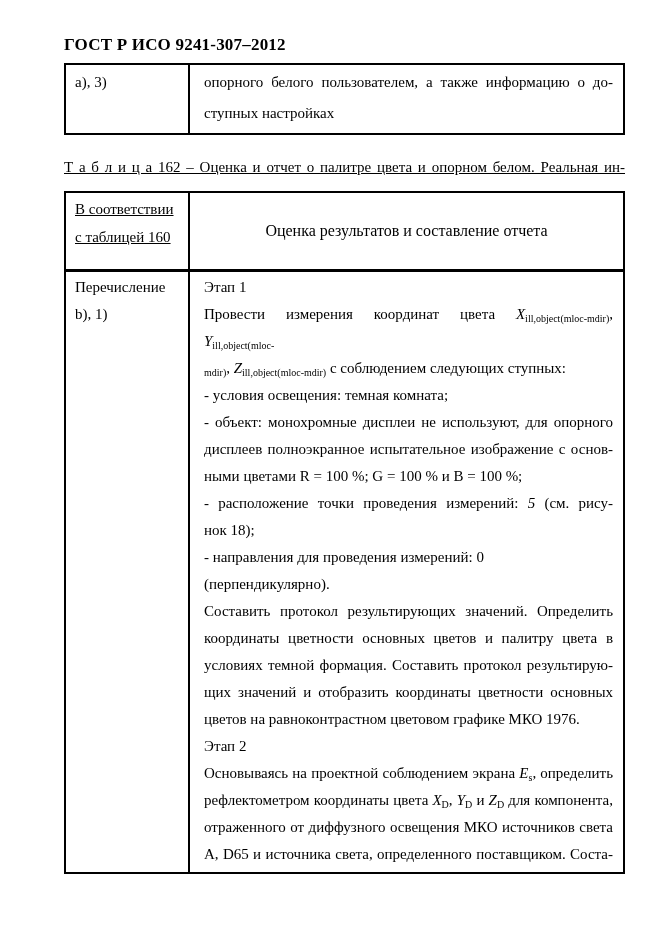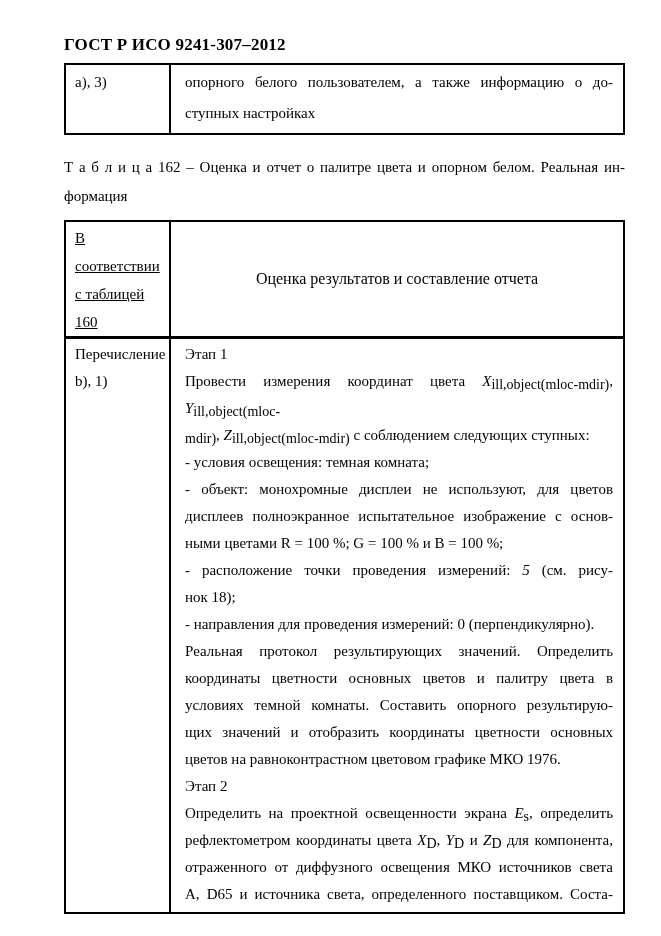--- a/index.html
+++ b/index.html
@@ -5,32 +5,32 @@
   html,body{margin:0;padding:0;}
   body{
     width:661px;height:936px;background:#ffffff;color:#000;
     font-family:"Liberation Serif","DejaVu Serif",serif;
     overflow:hidden;
   }
   .page{box-sizing:border-box;width:661px;height:936px;padding:34px 36px 0 64px;position:relative;}
   .doc-header{font-weight:bold;font-size:17px;line-height:22px;margin-bottom:7px;letter-spacing:.2px;}
   table.tbl{border-collapse:collapse;width:561px;table-layout:fixed;}
   table.tbl td{border:2px solid #000;vertical-align:top;box-sizing:border-box;}
-  td.c1{width:105px;padding:2px 6px 0 9px;}
+  td.c1{width:124px;padding:2px 6px 18px 9px;}
   td.c2{padding:2px 10px 4px 14px;}
   .tline{font-size:15px;line-height:27px;white-space:normal;}
   .tbl-top td{height:62px;}
   .tbl-top .tline{line-height:31px;}
   .caption{margin:18px 0 9px 0;width:561px;}
-  .caption .tline{line-height:29px;}
+  .caption .tline{line-height:29px;text-decoration:underline;}
   tr.hdr td{border-bottom:3px solid #000;}
   tr.hdr td.c1 .tline{line-height:28px;text-decoration:underline;}
   tr.hdr td.c2{text-align:center;vertical-align:middle;padding:4px 16px;}
   .just{text-align:justify;text-align-last:justify;}
-  sub{font-size:14px;line-height:0;vertical-align:-3px;font-style:normal;}
+  sub{font-size:10px;line-height:0;vertical-align:-3px;font-style:normal;}
   i{font-style:italic;}
 </style>
 </head>
 <body>
 
 <div class="page">
 
   <div class="doc-header">ГОСТ Р ИСО 9241-307–2012</div>
 
   <table class="tbl tbl-top">
@@ -42,21 +42,20 @@
       <td class="c2">
             <div class="tline just"><span>опорного белого пользователем, а также информацию о до-</span></div>
             <div class="tline"><span>ступных настройках</span></div>
           </td>
     </tr>
   </tbody>
     </table>
 
   <div class="caption">
       <div class="tline just"><span>Т а б л и ц а   162 – Оценка и отчет о палитре цвета и опорном белом. Реальная ин-</span></div>
-      <div class="tline"><span>формация</span></div>
     </div>
 
   <table class="tbl tbl-main">
     <tbody>
         <tr class="hdr">
       <td class="c1">
             <div class="tline"><span>В соответствии</span></div>
             <div class="tline"><span>с таблицей 160</span></div>
           </td>
       <td class="c2">Оценка результатов и составление отчета</td>
@@ -64,33 +63,33 @@
     <tr>
       <td class="c1">
             <div class="tline"><span>Перечисление</span></div>
             <div class="tline"><span>b), 1)</span></div>
           </td>
       <td class="c2">
             <div class="tline"><span>Этап 1</span></div>
             <div class="tline just"><span>Провести измерения координат цвета </span><i>X</i><sub>ill,object(mloc-mdir)</sub><span>, </span><i>Y</i><sub>ill,object(mloc-</sub></div>
             <div class="tline"><sub>mdir)</sub><span>, </span><i>Z</i><sub>ill,object(mloc-mdir)</sub><span> с соблюдением следующих ступных:</span></div>
             <div class="tline"><span>- условия освещения: темная комната;</span></div>
-            <div class="tline just"><span>- объект: монохромные дисплеи не используют, для цветов</span></div>
+            <div class="tline just"><span>- объект: монохромные дисплеи не используют, для опорного</span></div>
             <div class="tline just"><span>дисплеев полноэкранное испытательное изображение с основ-</span></div>
             <div class="tline"><span>ными цветами R = 100 %; G = 100 % и B = 100 %;</span></div>
             <div class="tline just"><span>- расположение точки проведения измерений: </span><i>5</i><span> (см. рису-</span></div>
             <div class="tline"><span>нок 18);</span></div>
             <div class="tline"><span>- направления для проведения измерений: 0 (перпендикулярно).</span></div>
-            <div class="tline just"><span>Реальная протокол результирующих значений. Определить</span></div>
+            <div class="tline just"><span>Составить протокол результирующих значений. Определить</span></div>
             <div class="tline just"><span>координаты цветности основных цветов и палитру цвета в</span></div>
-            <div class="tline just"><span>условиях темной комнаты. Составить опорного результирую-</span></div>
+            <div class="tline just"><span>условиях темной формация. Составить протокол результирую-</span></div>
             <div class="tline just"><span>щих значений и отобразить координаты цветности основных</span></div>
             <div class="tline"><span>цветов на равноконтрастном цветовом графике МКО 1976.</span></div>
             <div class="tline"><span>Этап 2</span></div>
-            <div class="tline just"><span>Определить на проектной освещенности экрана </span><i>E</i><sub>s</sub><span>, определить</span></div>
+            <div class="tline just"><span>Основываясь на проектной соблюдением экрана </span><i>E</i><sub>s</sub><span>, определить</span></div>
             <div class="tline just"><span>рефлектометром координаты цвета </span><i>X</i><sub>D</sub><span>, </span><i>Y</i><sub>D</sub><span> и </span><i>Z</i><sub>D</sub><span> для компонента,</span></div>
             <div class="tline just"><span>отраженного от диффузного освещения МКО источников света</span></div>
             <div class="tline just"><span>A, D65 и источника света, определенного поставщиком. Соста-</span></div>
           </td>
     </tr>
   </tbody>
     </table>
 
 </div>
 

